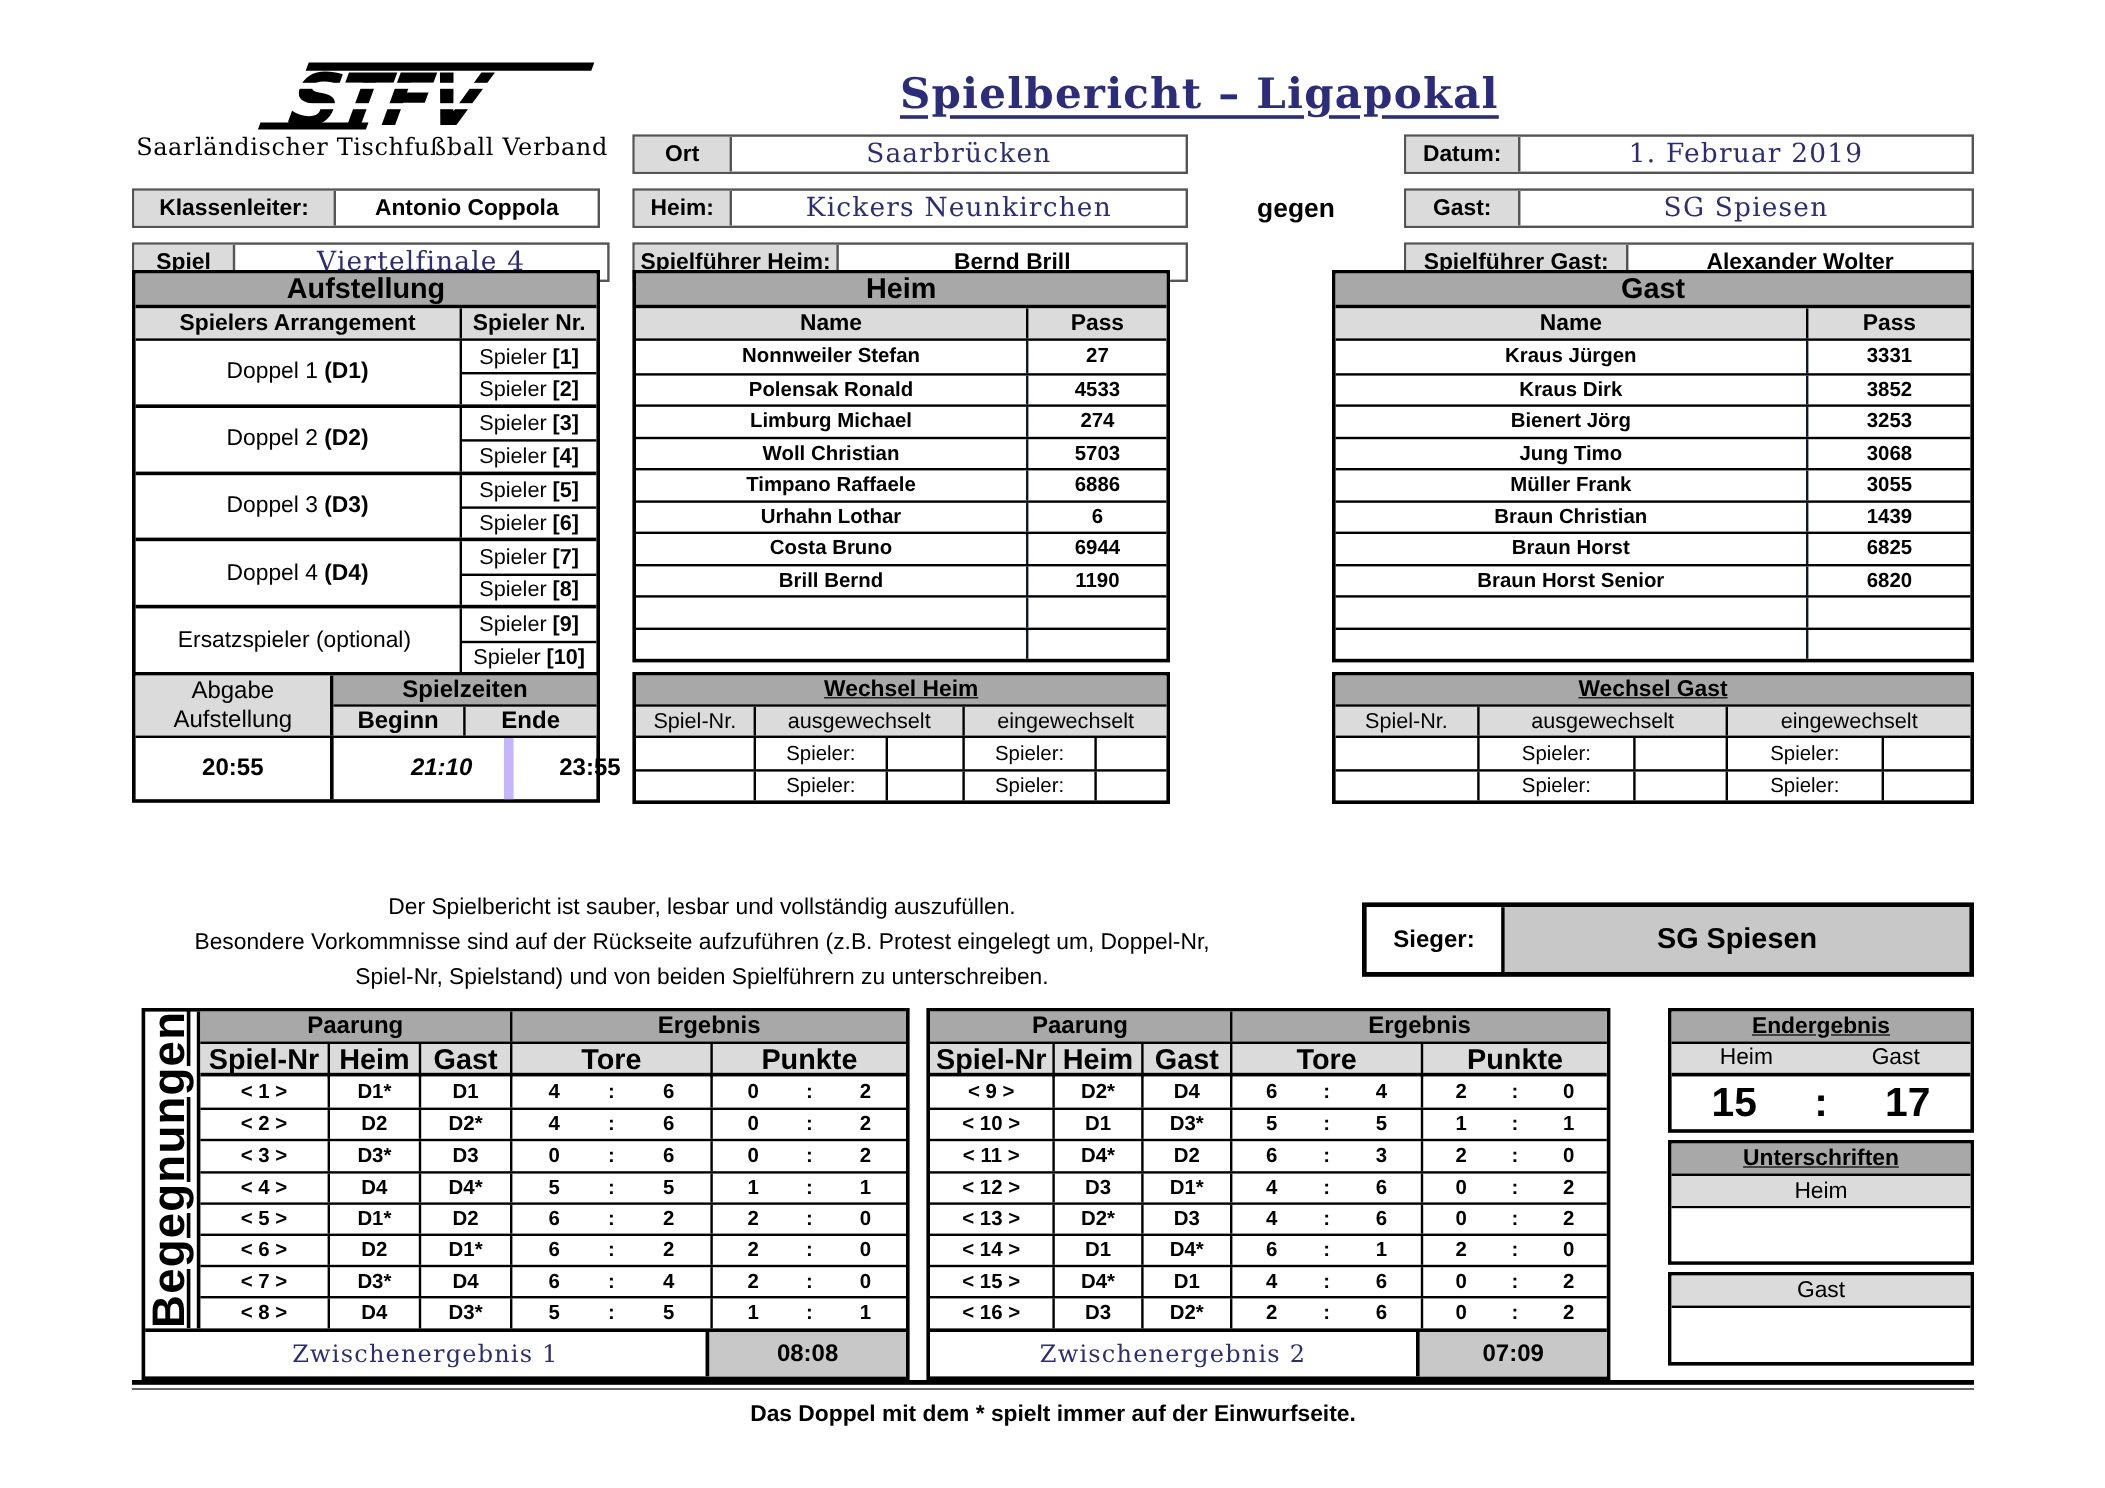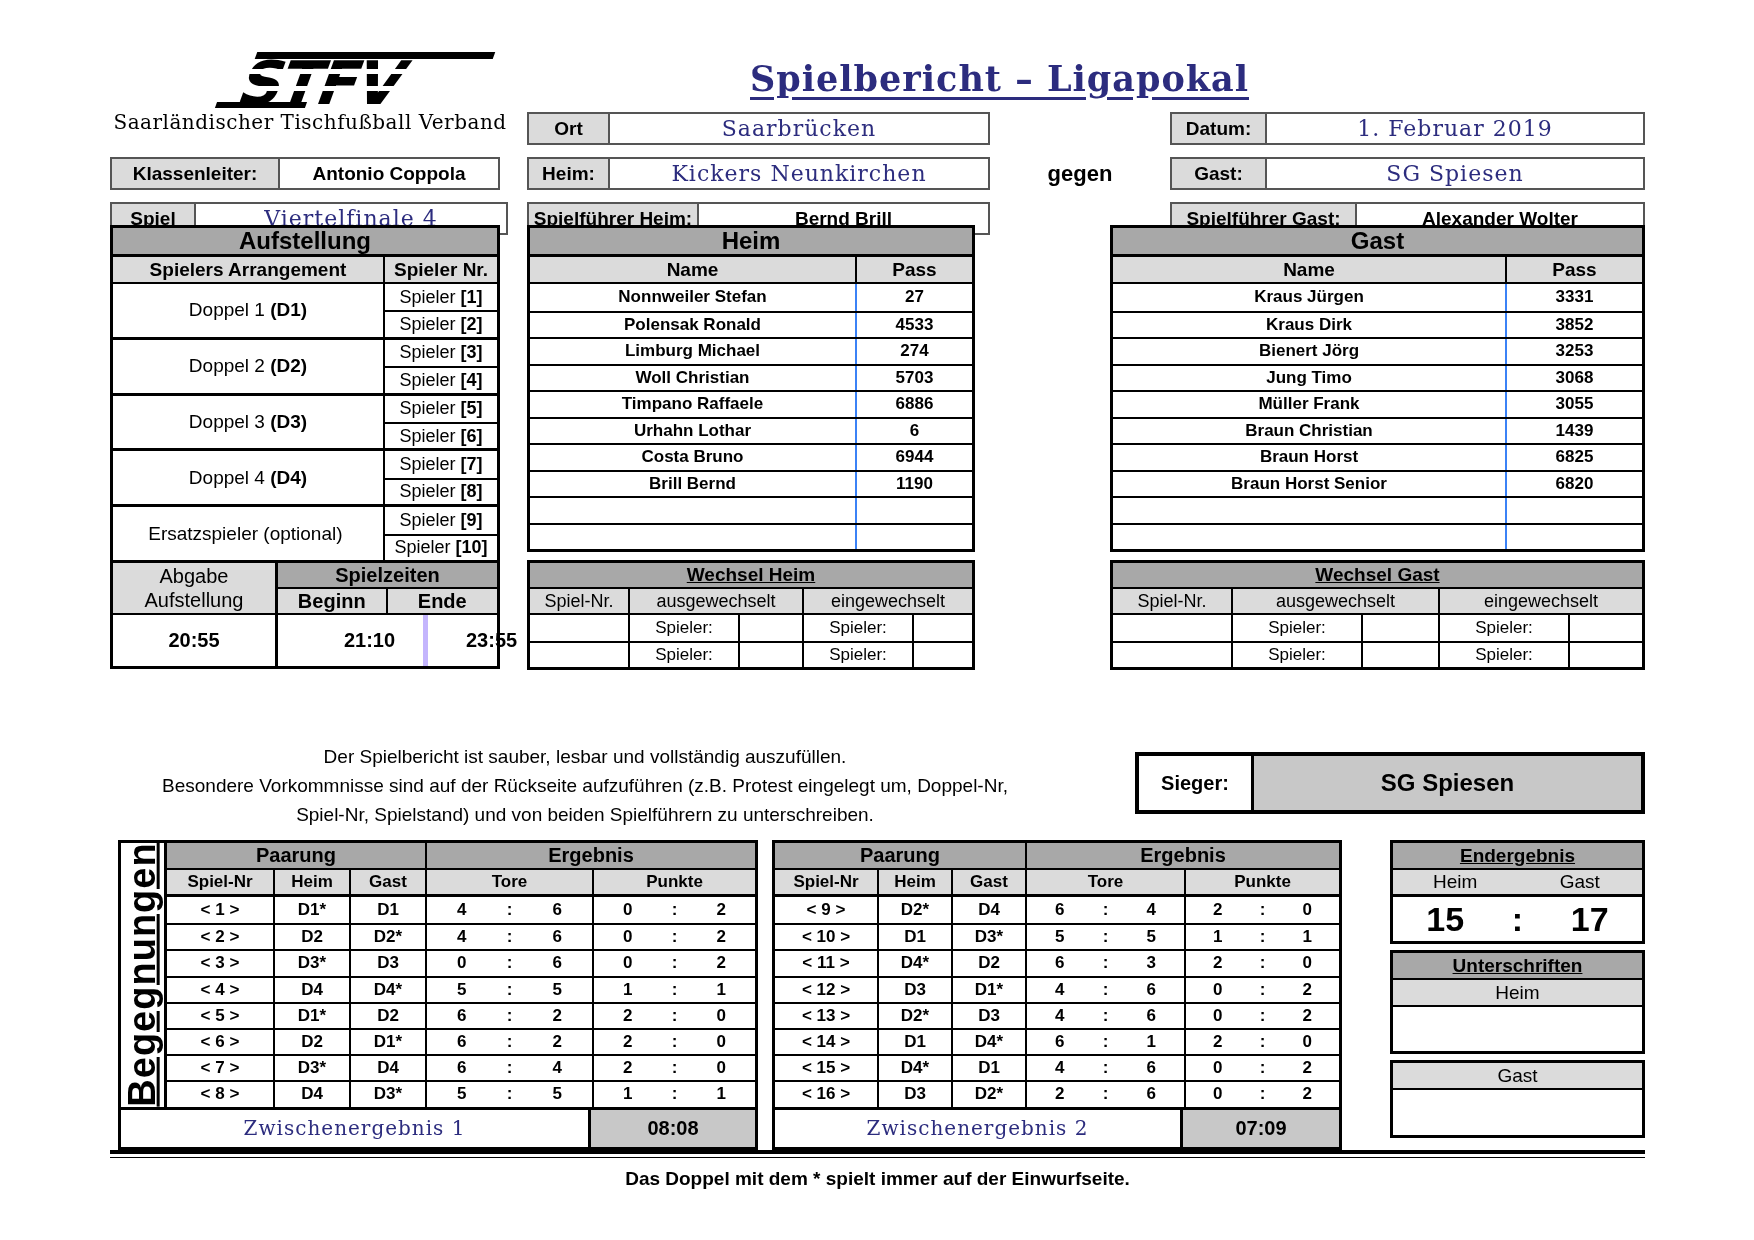--- a/index.html
+++ b/index.html
@@ -27,21 +27,21 @@
   .tbl{border:3px solid #000;background:#fff;--passw:115px;}
   .t-title{background:var(--header_dark,#a8a8a8);height:29px;display:flex;align-items:center;
            justify-content:center;font-weight:bold;font-size:24px;border-bottom:3px solid #000;}
   .t-head{display:grid;grid-template-columns:1fr var(--passw);height:27px;
           background:var(--header_light,#dbdbdb);border-bottom:2px solid #000;}
   .t-head>div{display:flex;align-items:center;justify-content:center;font-weight:bold;font-size:19px;}
   .t-head>div:first-child{border-right:2px solid #000;}
   .t-row{display:grid;grid-template-columns:1fr var(--passw);height:26.5px;border-top:2px solid #000;}
   .t-row:first-child{border-top:none;}
   .t-row>div{display:flex;align-items:center;justify-content:center;font-weight:bold;font-size:17px;}
-  .t-row>div:first-child{border-right:2px solid #3b82f6;text-align:right;}
+  .t-row>div:first-child{border-right:2px solid #0f172a;text-align:right;}
 
   
   .auf-group{display:grid;grid-template-columns:1fr 112px;border-top:3px solid #000;}
   .auf-group:first-child{border-top:none;}
   .auf-label{display:flex;align-items:center;justify-content:center;font-size:19px;
              border-right:2px solid #000;}
   .auf-label b,.auf-p b{font-size:inherit;}
   .auf-players .auf-p{height:26.4px;display:flex;align-items:center;justify-content:center;
                       font-size:18px;border-top:2px solid #000;}
   .auf-players .auf-p:first-child{border-top:none;}
@@ -51,21 +51,21 @@
   .ab-left{background:var(--header_light,#dbdbdb);border-right:3px solid #000;display:flex;
            flex-direction:column;align-items:center;justify-content:center;font-size:20px;line-height:24px;}
   .ab-sz{background:var(--header_dark,#a8a8a8);height:26px;display:flex;align-items:center;
          justify-content:center;font-weight:bold;font-size:20px;border-bottom:2px solid #000;}
   .ab-be{display:grid;grid-template-columns:1fr 1fr;height:24px;background:var(--header_light,#dbdbdb);}
   .ab-be>div{display:flex;align-items:center;justify-content:center;font-weight:bold;font-size:20px;}
   .ab-be>div:first-child{border-right:2px solid #000;}
   .ab-vals{display:grid;grid-template-columns:165px 112px 1fr;height:51px;gap:38px;}
   .ab-vals>div{display:flex;align-items:center;justify-content:center;font-weight:bold;font-size:20px;}
   .ab-vals>div:nth-child(1){border-right:3px solid #000;}
-  .ab-vals>div:nth-child(2){border-right:5px solid #c4b5fd;}
+  .ab-vals>div:nth-child(2){border-right:8px solid #c4b5fd;font-style:italic;}
 
   
   .wtbl{--c1:100px;--c2:174px;--s1:110px;--s2:64px;}
   .w-title{background:var(--header_dark,#a8a8a8);height:26px;display:flex;align-items:center;
            justify-content:center;font-weight:bold;font-size:19px;text-decoration:underline;
            border-bottom:2px solid #000;}
   .w-head{display:grid;grid-template-columns:var(--c1) var(--c2) 1fr;height:26px;
           background:var(--header_light,#dbdbdb);border-bottom:2px solid #000;}
   .w-head>div{display:flex;align-items:center;justify-content:center;font-size:18px;}
   .w-head>div:not(:last-child){border-right:2px solid #000;}
@@ -88,21 +88,21 @@
   .beg-side{width:46px;border-right:3px solid #000;display:flex;align-items:center;justify-content:center;}
   .beg-rot{transform:rotate(-90deg);white-space:nowrap;font-weight:bold;font-size:38px;
            text-decoration:underline;letter-spacing:1px;}
   .mtbl{flex:1;--w1:108px;--w2:76px;--w3:76px;--w4:167px;}
   .m-h1{display:grid;grid-template-columns:calc(var(--w1) + var(--w2) + var(--w3)) 1fr;height:27px;
         background:var(--header_dark,#a8a8a8);border-bottom:2px solid #000;}
   .m-h1>div{display:flex;align-items:center;justify-content:center;font-weight:bold;font-size:20px;}
   .m-h1>div:first-child{border-right:2px solid #000;}
   .m-h2{display:grid;grid-template-columns:var(--w1) var(--w2) var(--w3) var(--w4) 1fr;height:27px;
         background:var(--header_light,#dbdbdb);border-bottom:3px solid #000;}
-  .m-h2>div{display:flex;align-items:center;justify-content:center;font-weight:bold;font-size:17px;}
+  .m-h2>div{display:flex;align-items:center;justify-content:center;font-weight:bold;font-size:24px;}
   .m-h2>div:not(:last-child){border-right:2px solid #000;}
   .m-row{display:grid;grid-template-columns:var(--w1) var(--w2) var(--w3) var(--w4) 1fr;height:26.2px;}
   .m-row+ .m-row{border-top:2px solid #000;}
   .m-row>div{display:flex;align-items:center;justify-content:center;font-weight:bold;font-size:17px;}
   .m-row>div:not(:last-child){border-right:2px solid #000;}
   .mc.score{display:grid;grid-template-columns:1fr 26px 1fr;}
   .mc.score span{display:flex;align-items:center;justify-content:center;}
   .zw-row{display:grid;grid-template-columns:1fr var(--zww,167px);height:40px;border-top:3px solid #000;}
   .zw-label{display:flex;align-items:center;justify-content:center;
             font-family:"DejaVu Serif", serif;font-size:20px;color:var(--ink,#2c2c7e);letter-spacing:1px;}

